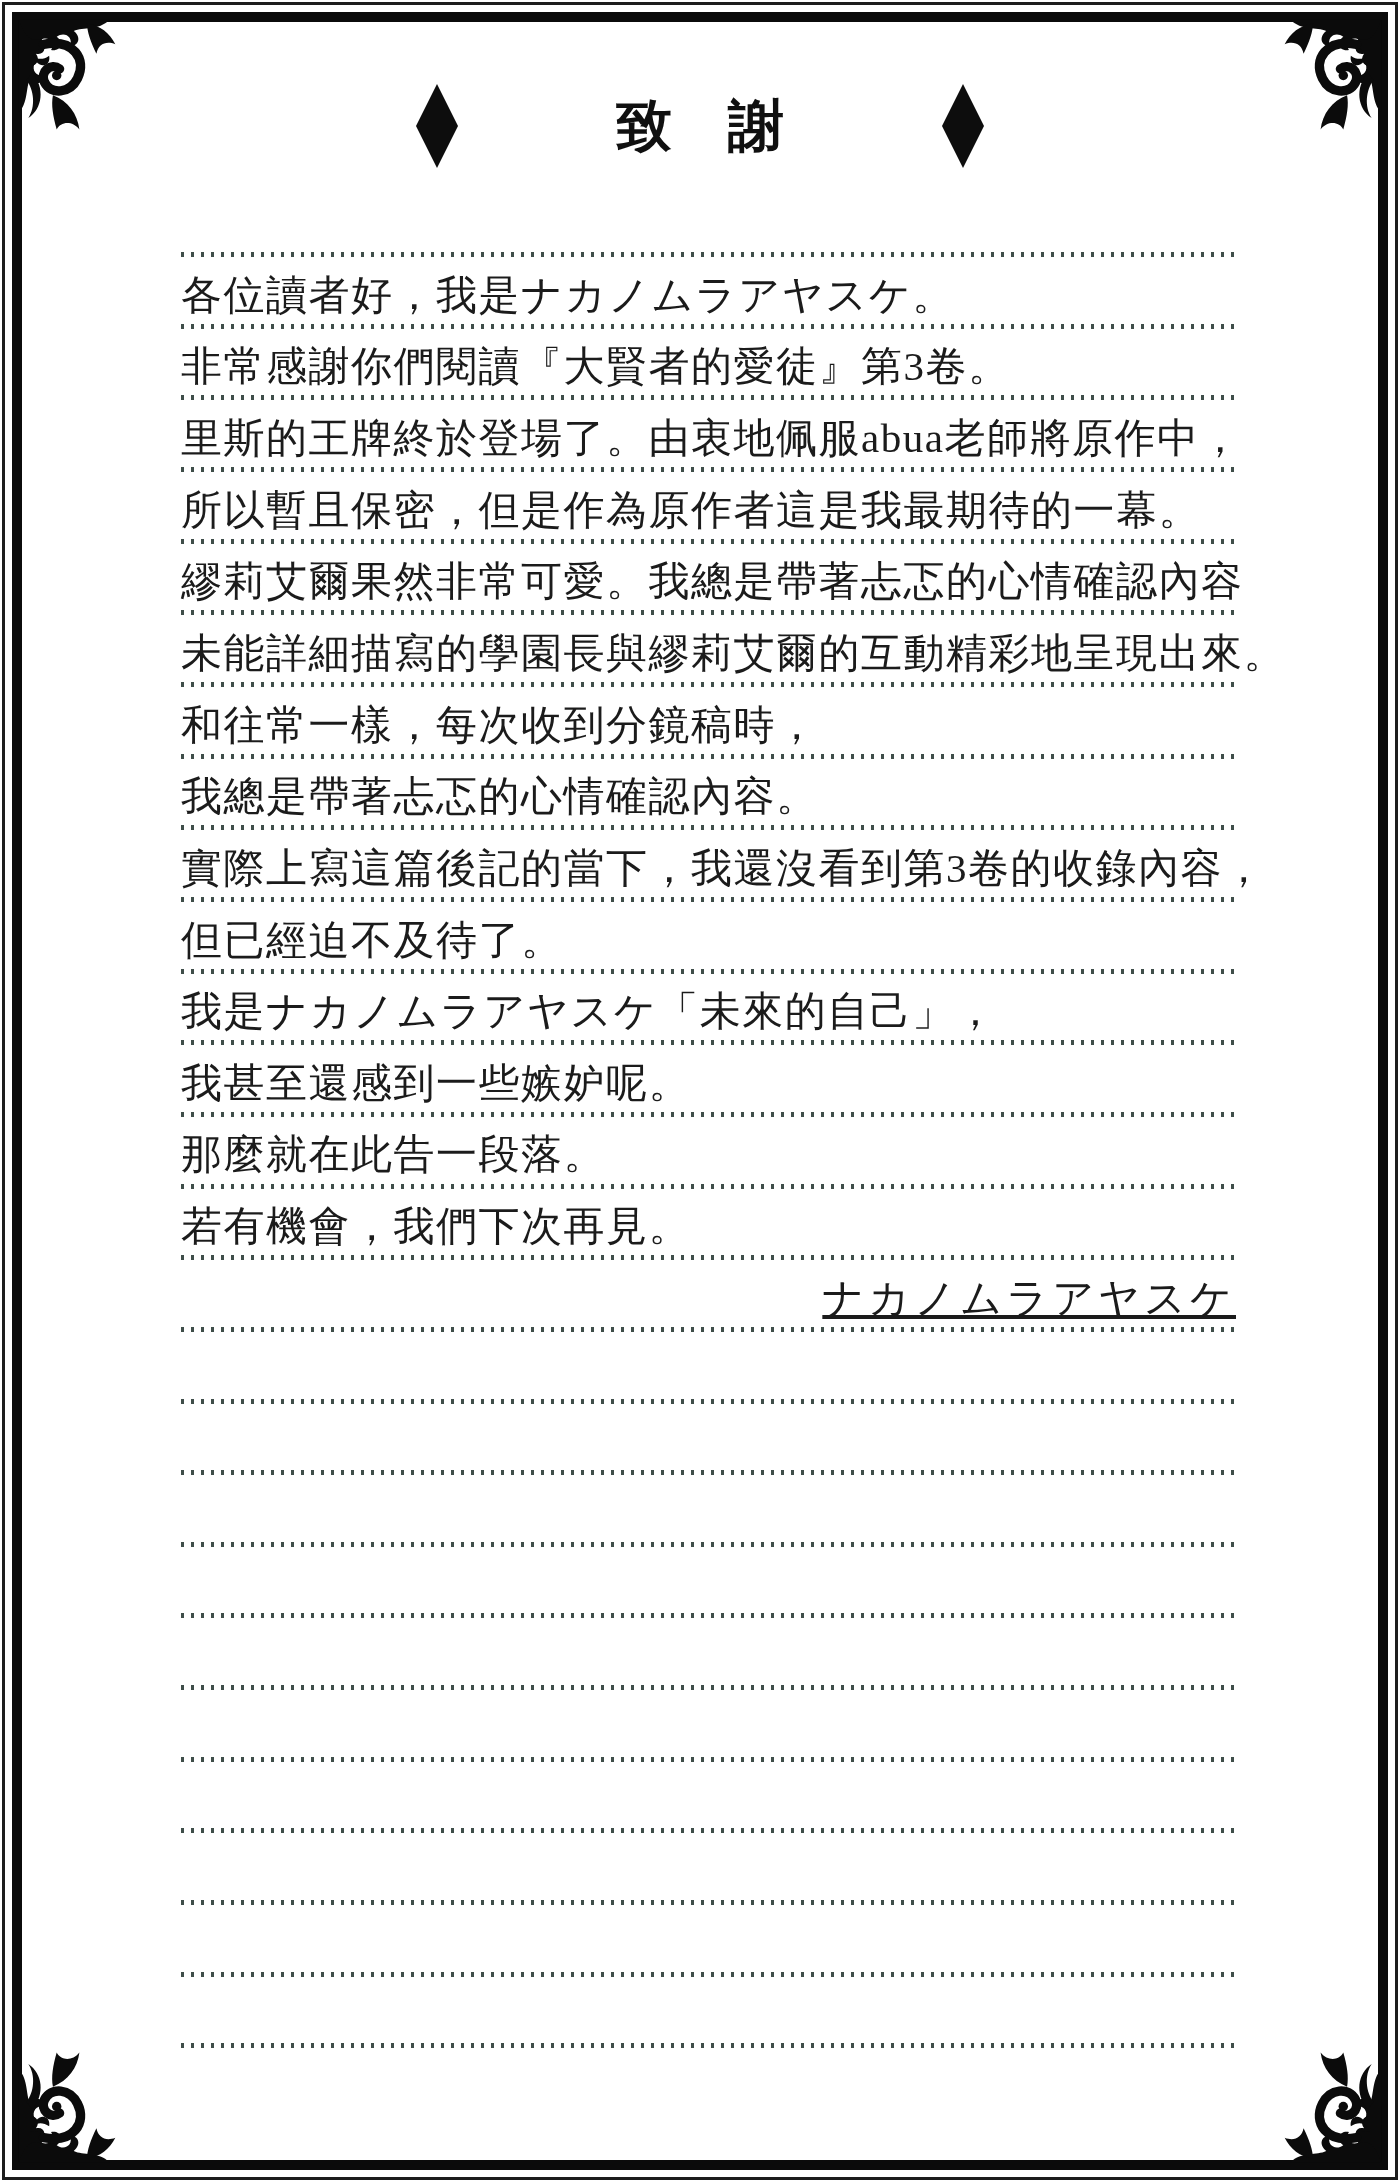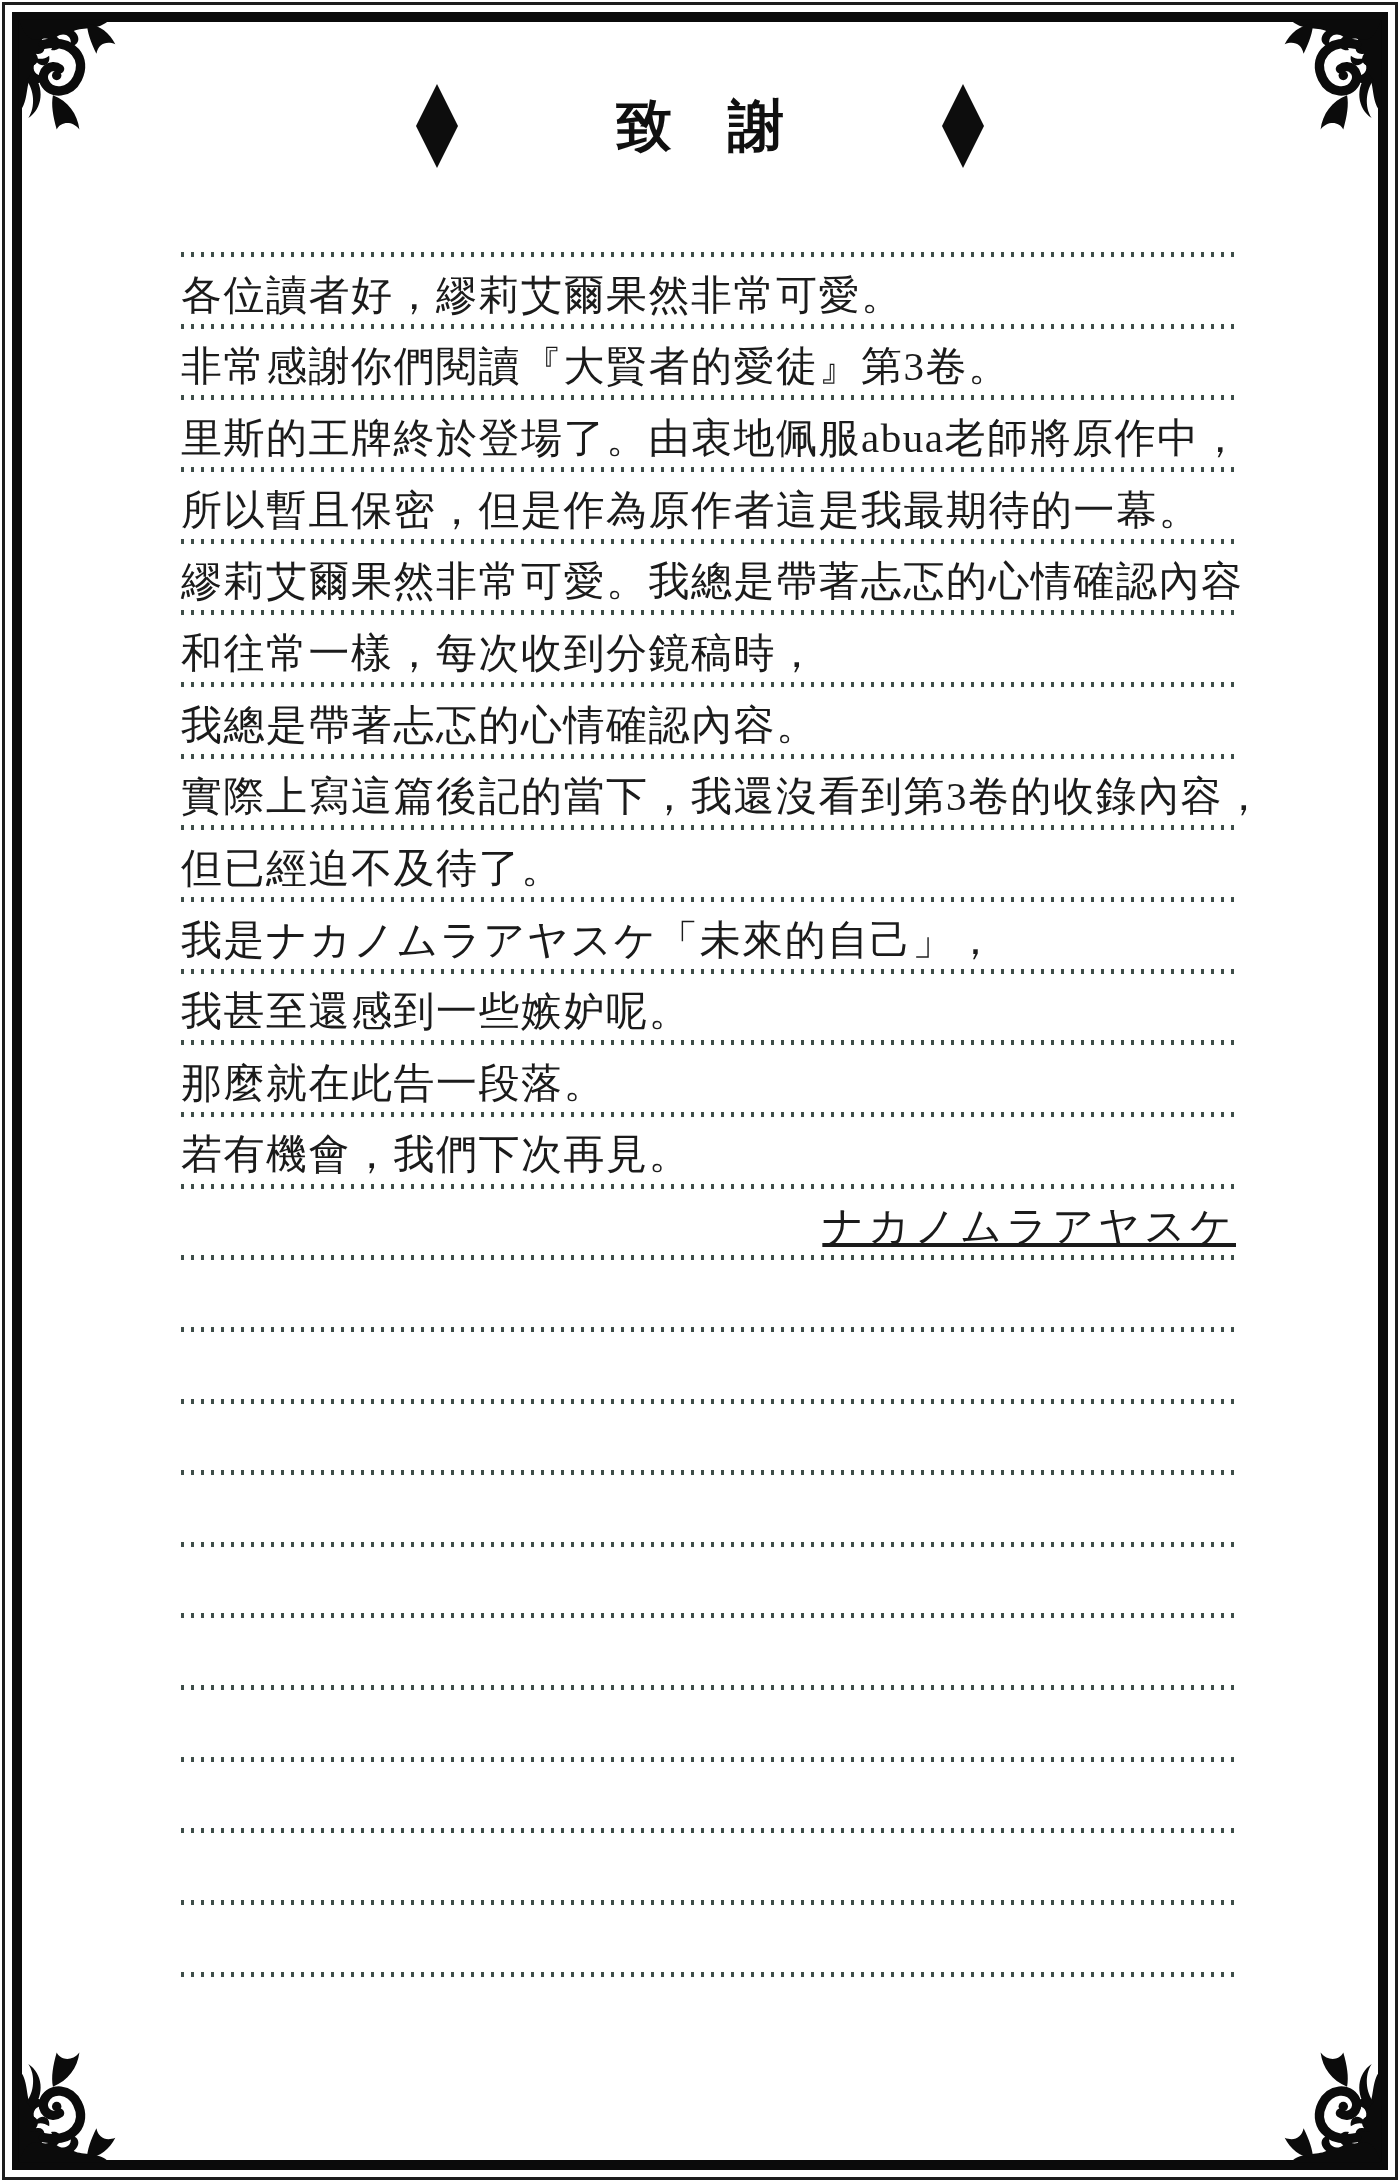--- a/index.html
+++ b/index.html
@@ -105,33 +105,36 @@
 <div class="title-row">
   <div class="diamond"></div>
   <div class="title-text">致謝</div>
   <div class="diamond"></div>
 </div>
 
 <div class="sheet">
   <div class="rule-top"></div>
 
   <div class="row">
-      <span class="line-text">各位讀者好，繆莉艾爾果然非常可愛。</span>
+      <span class="line-text">各位讀者好，我是ナカノムラアヤスケ。</span>
     </div>
   <div class="row">
       <span class="line-text">非常感謝你們閱讀『大賢者的愛徒』第3卷。</span>
     </div>
   <div class="row">
       <span class="line-text">里斯的王牌終於登場了。由衷地佩服abua老師將原作中，</span>
     </div>
   <div class="row">
       <span class="line-text">所以暫且保密，但是作為原作者這是我最期待的一幕。</span>
     </div>
   <div class="row">
       <span class="line-text">繆莉艾爾果然非常可愛。我總是帶著忐忑的心情確認內容</span>
+    </div>
+  <div class="row">
+      <span class="line-text">未能詳細描寫的學園長與繆莉艾爾的互動精彩地呈現出來。</span>
     </div>
   <div class="row">
       <span class="line-text">和往常一樣，每次收到分鏡稿時，</span>
     </div>
   <div class="row">
       <span class="line-text">我總是帶著忐忑的心情確認內容。</span>
     </div>
   <div class="row">
       <span class="line-text">實際上寫這篇後記的當下，我還沒看到第3卷的收錄內容，</span>
     </div>

